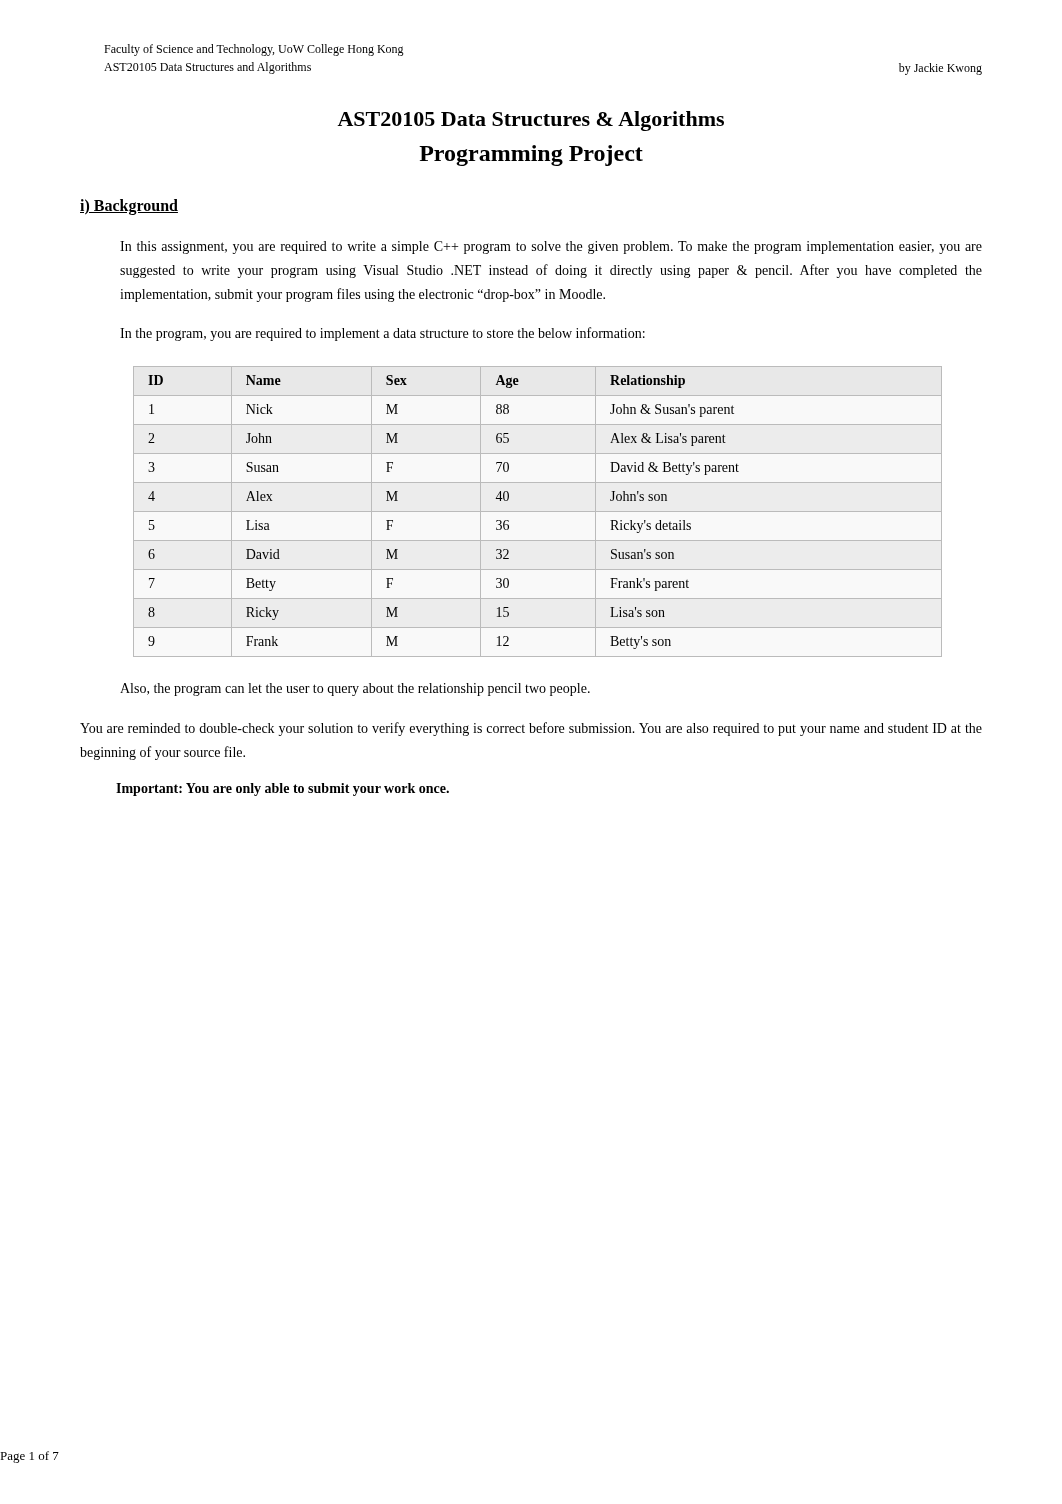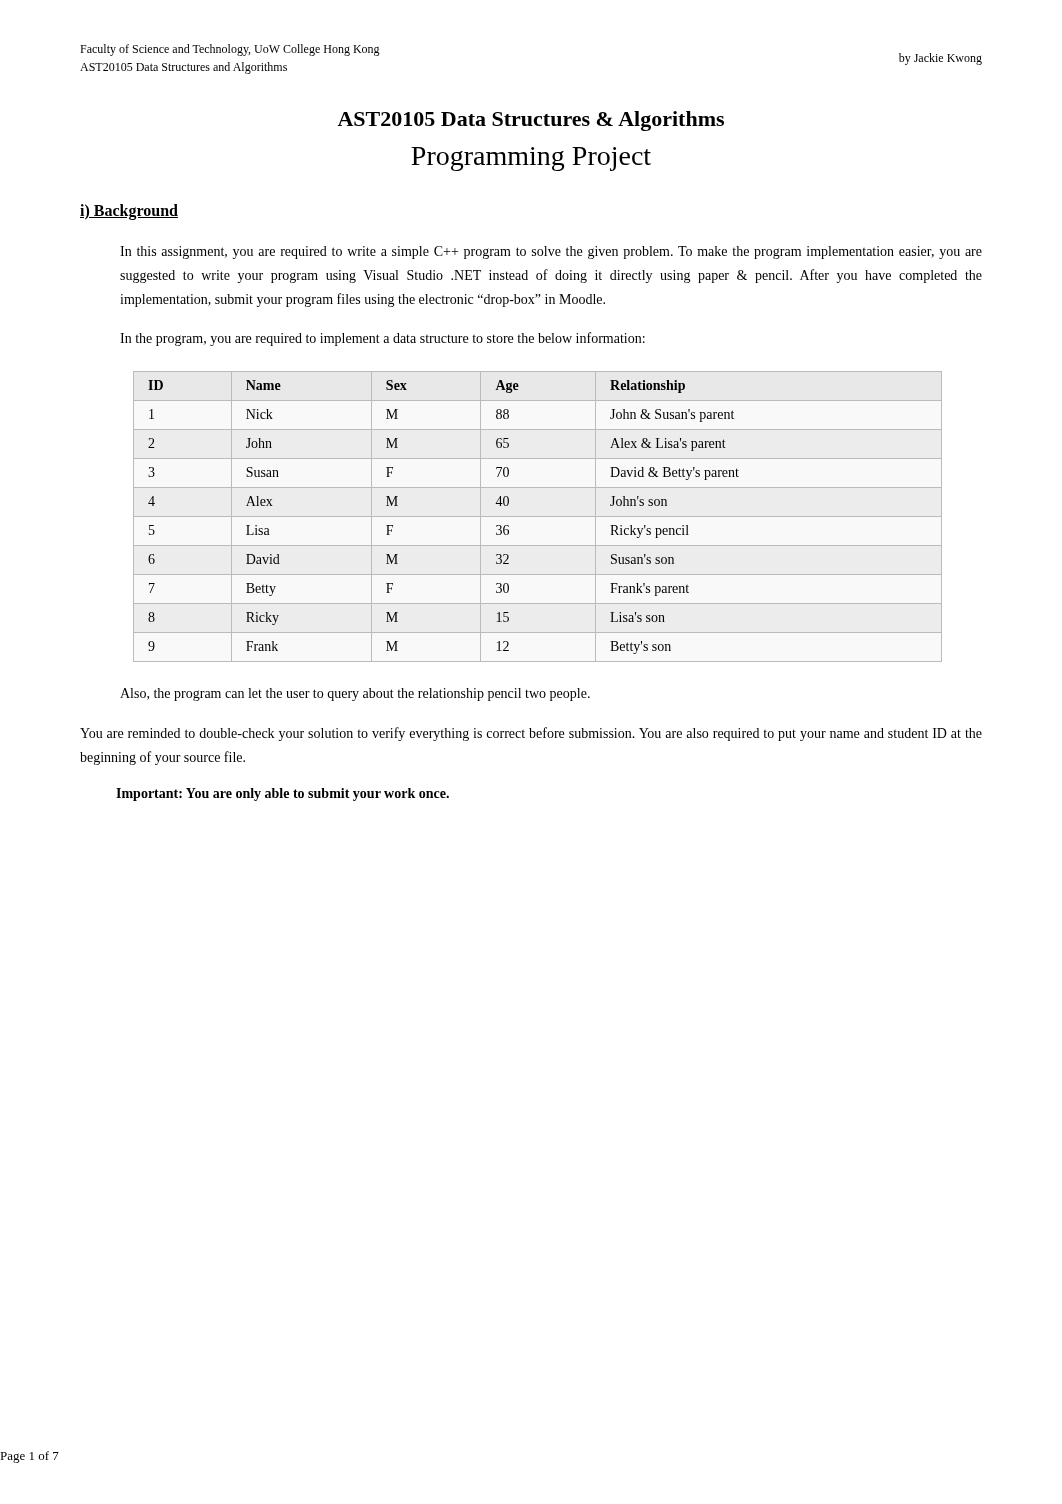--- a/index.html
+++ b/index.html
@@ -18,42 +18,43 @@
     }
     .page {
       width: 1062px;
       min-height: 1504px;
       padding: 40px 80px 60px 80px;
       position: relative;
     }
     .header {
       display: flex;
       justify-content: space-between;
-      align-items: center;
+      align-items: flex-end;
       margin-bottom: 30px;
       font-size: 12px;
+      margin-left: 24px;
     }
     .header-left {
       line-height: 1.5;
     }
     .header-right {
       font-size: 12px;
     }
     .title-section {
       text-align: center;
       margin-bottom: 30px;
     }
     .main-title {
       font-size: 22px;
       font-weight: bold;
       margin-bottom: 8px;
     }
     .sub-title {
-      font-size: 28px;
-      font-weight: normal;
+      font-size: 24px;
+      font-weight: bold;
       margin-bottom: 4px;
     }
     .section-heading {
       font-size: 16px;
       font-weight: bold;
       margin-bottom: 20px;
       text-decoration: underline;
     }
     .body-text {
       font-size: 14px;
@@ -175,21 +176,21 @@
               <td>Alex</td>
               <td>M</td>
               <td>40</td>
               <td>John's son</td>
             </tr>
             <tr>
               <td>5</td>
               <td>Lisa</td>
               <td>F</td>
               <td>36</td>
-              <td>Ricky's pencil</td>
+              <td>Ricky's details</td>
             </tr>
             <tr>
               <td>6</td>
               <td>David</td>
               <td>M</td>
               <td>32</td>
               <td>Susan's son</td>
             </tr>
             <tr>
               <td>7</td>

